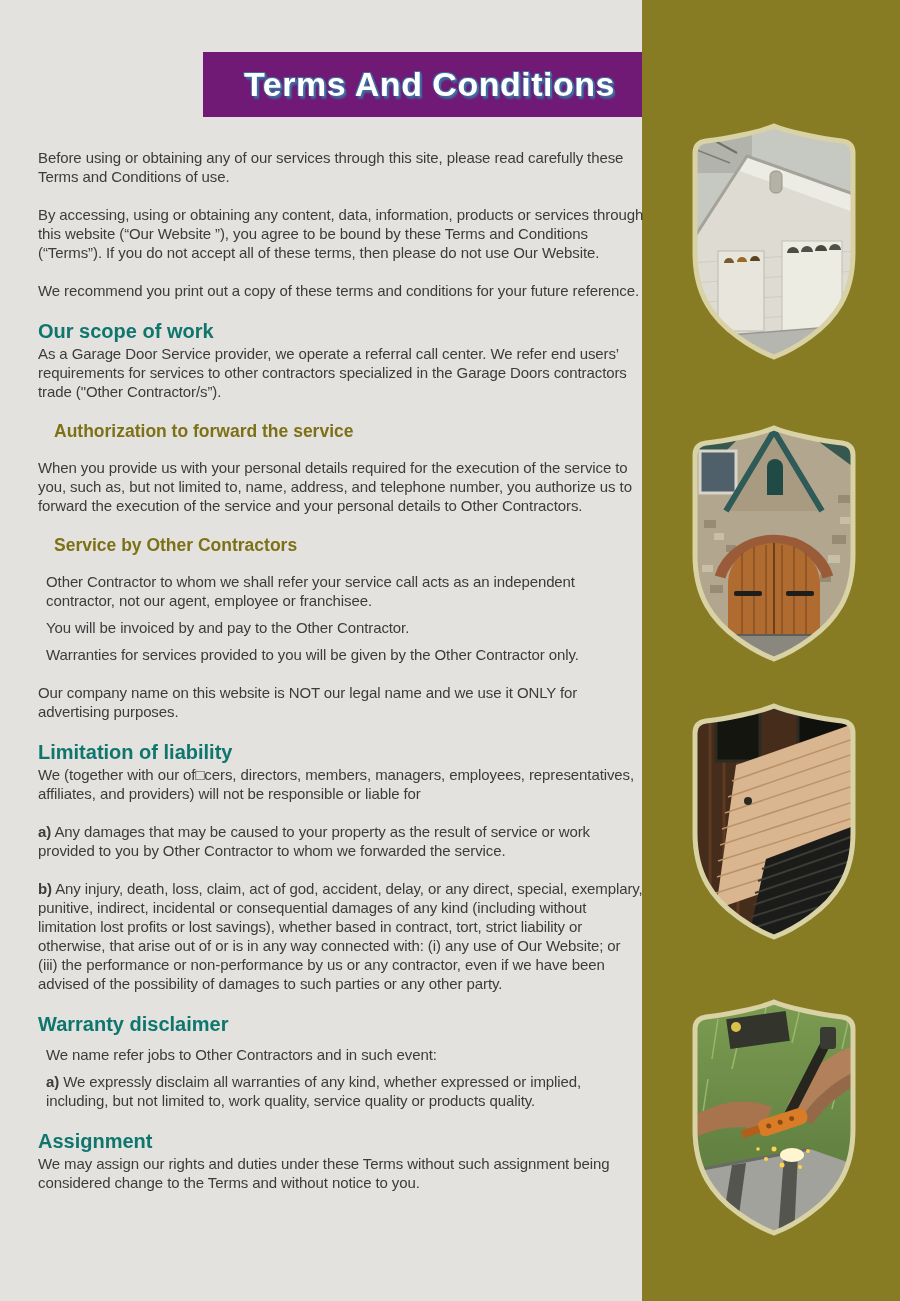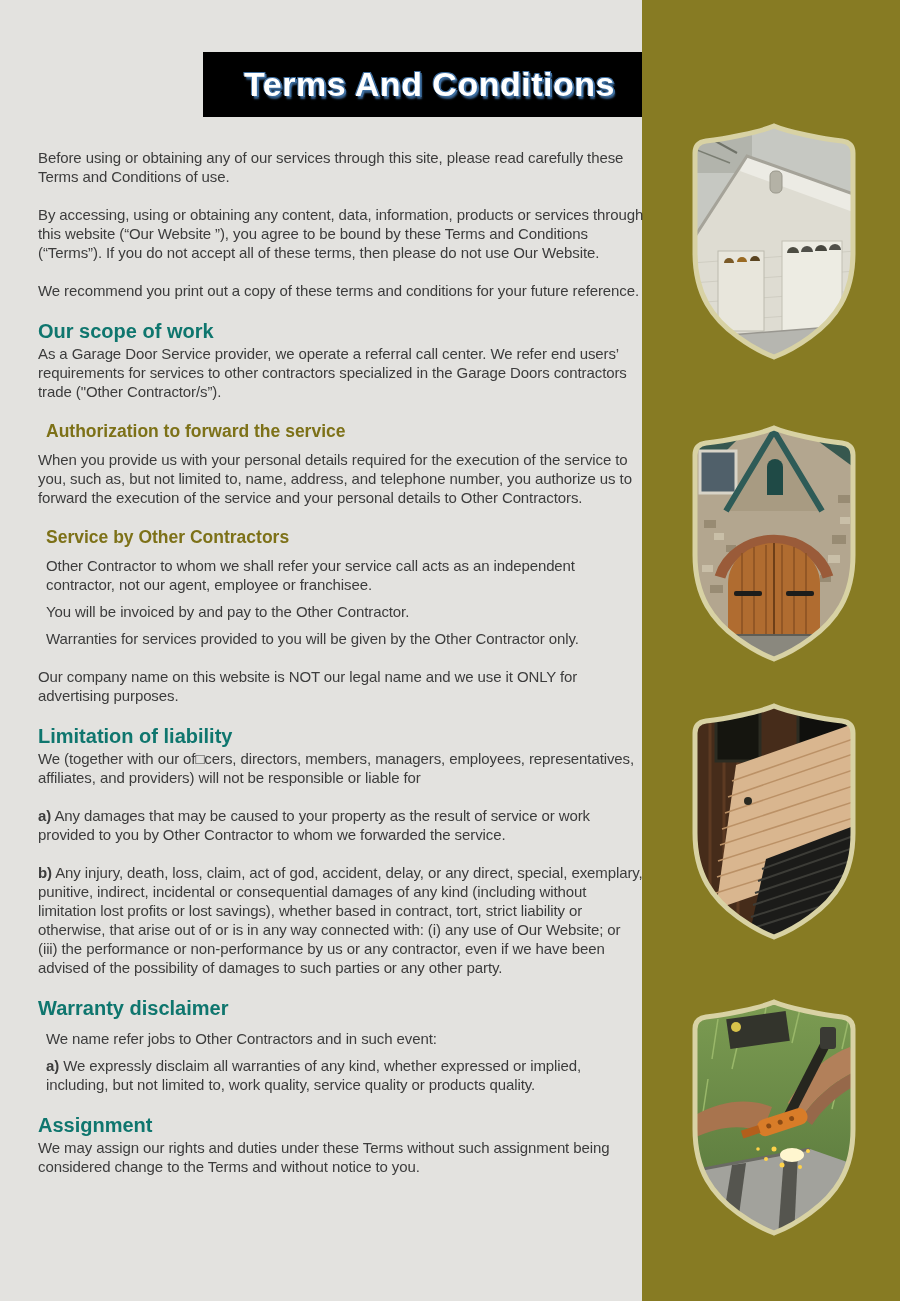--- a/index.html
+++ b/index.html
@@ -24,21 +24,21 @@
     position: absolute;
     left: 50px;
     width: 164px; height: 238px;
   }
 
   
   .banner {
     position: absolute;
     left: 203px; top: 52px;
     width: 439px; height: 65px;
-    background: #000000;
+    background: #701a75;
     display: flex;
     align-items: center;
     justify-content: center;
   }
   .banner-title {
     margin: 0;
     padding-left: 14px;
     font-size: 34px;
     font-weight: bold;
     color: #ffffff;
@@ -60,21 +60,21 @@
   .content p { margin: 0 0 19px 0; }
   .content p.tight { margin: 8px; }
   .group { margin: 0 0 19px 0; }
   h2 {
     font-size: 20px; line-height: 25px;
     color: #0f766e; margin: 0;
     letter-spacing: 0;
   }
   h3 {
     font-size: 17.5px; line-height: 22px;
-    color: #7d7118; margin: 8px;
+    color: #7d7118; margin: 16px;
     letter-spacing: 0;
   }
   .lbl { font-weight: bold; }
 </style>
 </head>
 <body>
 
 <div class="sidebar">
 
   <svg class="shield" style="top:123px" viewBox="0 0 164 238" role="img" aria-label="white-garage-two-doors-photo">

